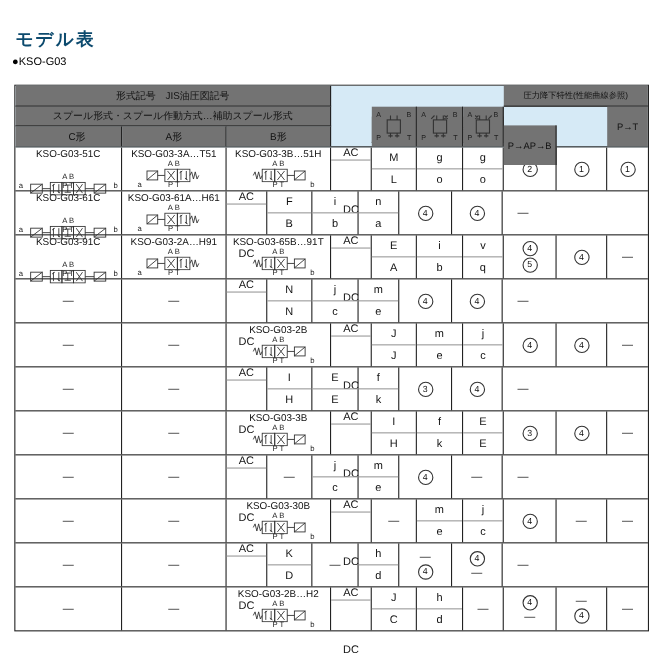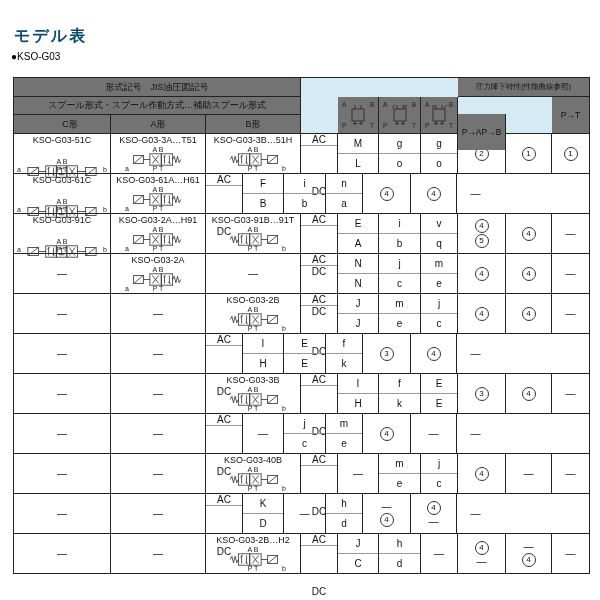--- a/index.html
+++ b/index.html
@@ -282,21 +282,21 @@
       <div class="vwrap small">
         <span class="vt vab">A B</span>
         <svg class="vsvg" viewBox="0 0 64 16">
             <use href="#sym-a"></use>
           </svg>
         <span class="vt vpt">P T</span>
         <span class="vt va">a</span>
       </div>
     </div>
     <div class="cell w-b mcell">
-      <div class="mlabel">KSO-G03-91B…91T</div>
+      <div class="mlabel">KSO-G03-65B…91T</div>
       <div class="vwrap small">
         <span class="vt vab">A B</span>
         <svg class="vsvg" viewBox="0 0 64 16">
             <use href="#sym-b"></use>
           </svg>
         <span class="vt vpt">P T</span>
         <span class="vt vb">b</span>
       </div>
     </div>
     <div class="cell w-pw">
@@ -324,31 +324,20 @@
       </div>
     <div class="cell w-pt dcell lastcol">
         <span class="plainv">—</span>
       </div>
   </div>
 
   <div class="trow">
     <div class="cell w-c mdash">
         <span>—</span>
       </div>
-    <div class="cell w-a mcell">
-      <div class="mlabel">KSO-G03-2A</div>
-      <div class="vwrap small">
-        <span class="vt vab">A B</span>
-        <svg class="vsvg" viewBox="0 0 64 16">
-            <use href="#sym-a"></use>
-          </svg>
-        <span class="vt vpt">P T</span>
-        <span class="vt va">a</span>
-      </div>
-    </div>
     <div class="cell w-b mdash">
         <span>—</span>
       </div>
     <div class="cell w-pw">
       <div class="sub">AC</div>
       <div class="sub last">DC</div>
     </div>
     <div class="cell w-f1">
         <div class="sub">N</div>
         <div class="sub last">N</div>
@@ -530,21 +519,21 @@
   </div>
 
   <div class="trow">
     <div class="cell w-c mdash">
         <span>—</span>
       </div>
     <div class="cell w-a mdash">
         <span>—</span>
       </div>
     <div class="cell w-b mcell">
-      <div class="mlabel">KSO-G03-40B</div>
+      <div class="mlabel">KSO-G03-30B</div>
       <div class="vwrap small">
         <span class="vt vab">A B</span>
         <svg class="vsvg" viewBox="0 0 64 16">
             <use href="#sym-b"></use>
           </svg>
         <span class="vt vpt">P T</span>
         <span class="vt vb">b</span>
       </div>
     </div>
     <div class="cell w-pw">

